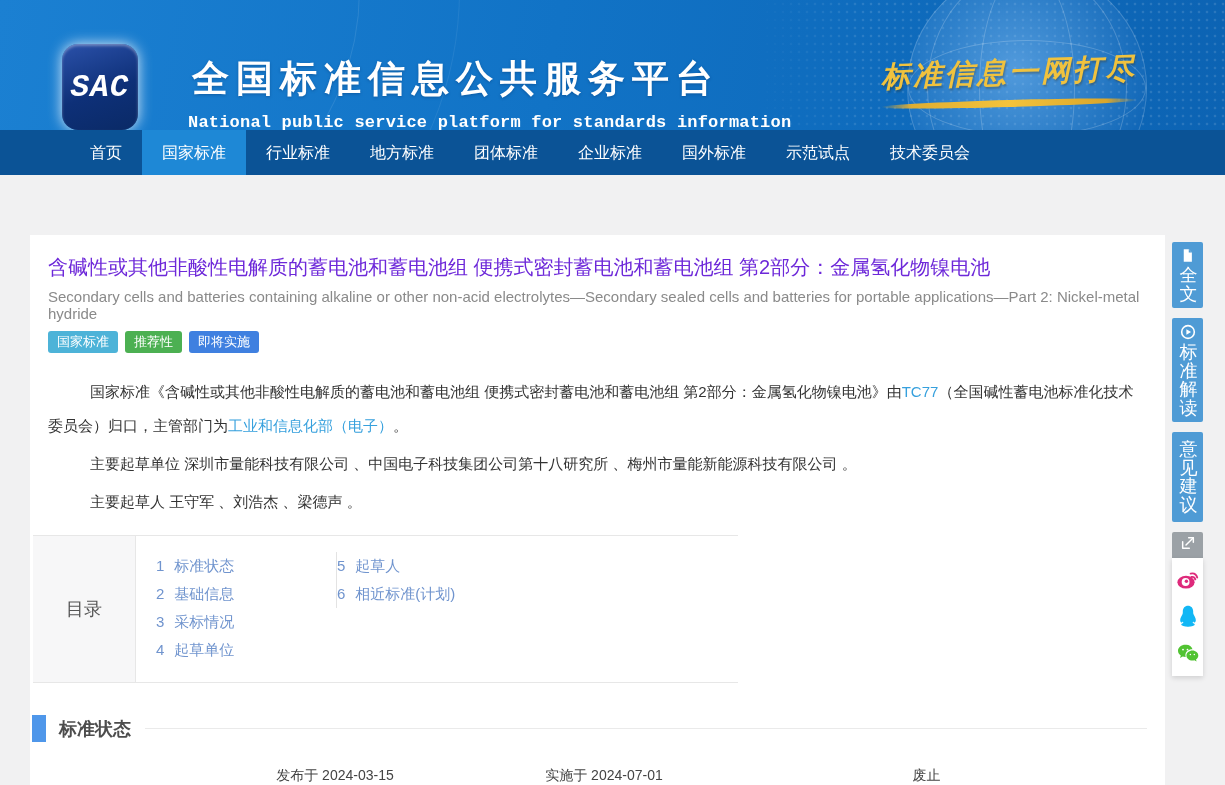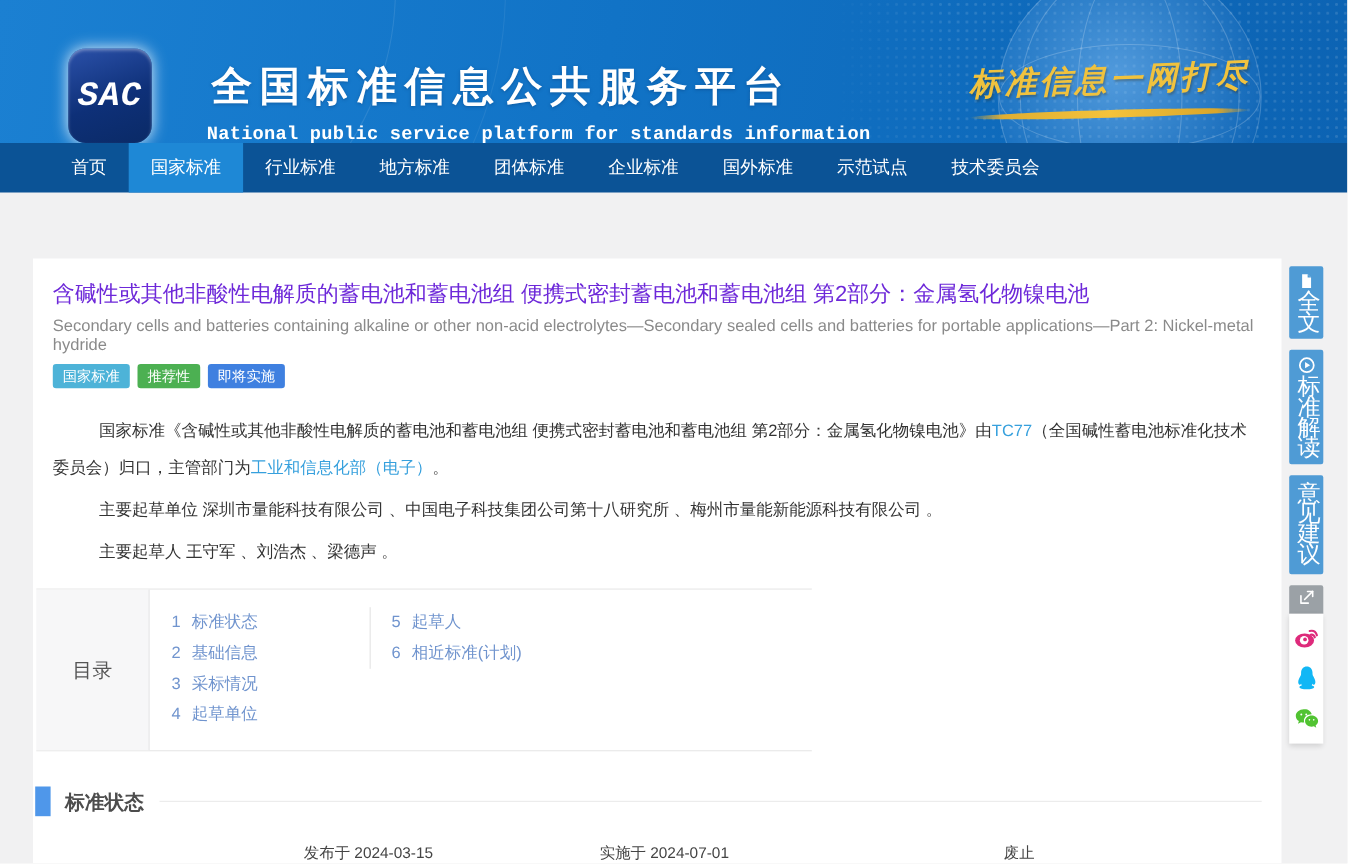--- a/index.html
+++ b/index.html
@@ -64,21 +64,21 @@
     transform:rotate(-2deg); text-shadow:1px 2px 2px rgba(60,40,0,.30); white-space:nowrap;
   }
   .slogan-line {
     height:7px; margin-top:7px;
     background:linear-gradient(90deg,transparent,#dfae32 12%,#f5c33b 50%,#d9a62b 88%,transparent);
     border-radius:50%; transform:rotate(-1.6deg);
   }
 
   
   .main-nav {
-    display:flex; height:45px; background:#0b5396; padding-left:45px;
+    display:flex; height:45px; background:#0b5396; padding-left:70px;
   }
   .nav-item {
     color:#fff; font-size:16px; line-height:45px; padding:0 20px;
     cursor:pointer; white-space:nowrap;
   }
   .nav-item.active { background:#1e88d6; }
 
   
   .card {
     position:absolute; left:30px; top:235px; width:1135px; height:550px;
@@ -101,21 +101,21 @@
     margin:16px 0 0 -15px; width:705px; min-height:148px; display:flex;
     border-top:1px solid #e7e7e7; border-bottom:1px solid #e7e7e7;
   }
   .toc-label-cell {
     width:103px; background:#f7f7f8; border-right:1px solid #e7e7e7;
     display:flex; align-items:center; justify-content:center;
     font-size:18px; color:#555;
   }
   .toc-content { flex:1; display:flex; padding-top:16px; }
   .toc-col1 { width:200px; padding-left:20px; }
-  .toc-col2 { border-left:1px solid #e3e3e3; padding-left:19px; align-self:flex-start; }
+  .toc-col2 { border-left:1px solid #e3e3e3; align-self:flex-start; }
   .toc-item { font-size:15px; color:#7094ce; line-height:28px; cursor:pointer; white-space:nowrap; }
   .toc-item .num { margin-right:10px; }
 
   
   .status-header { display:flex; align-items:center; margin:32px 0 0 -16px; }
   .status-accent { width:14px; height:27px; background:#4f97ea; }
   .status-title { margin-left:13px; font-size:18px; font-weight:bold; color:#4d4d4d; white-space:nowrap; }
   .status-line { flex:1; height:1px; background:#eaeaea; margin-left:14px; }
 
   .timeline { position:relative; margin:14px 0 0 10px; width:1079px; height:60px; }
@@ -127,21 +127,21 @@
 
   
   .side-tools { position:absolute; left:1172px; top:242px; width:31px; }
   .tool-btn {
     width:31px; background:#4f9bd5; border-radius:2px; color:#fff;
     display:flex; flex-direction:column; align-items:center;
     padding:6px 0 5px; margin-bottom:10px; cursor:pointer;
   }
   .tool-btn svg { display:block; margin-bottom:3px; }
   .vtext {
-    width:16px; font-size:21px; line-height:18.5px; text-align:center;
+    width:16px; font-size:18px; line-height:18.5px; text-align:center;
     word-break:break-all; white-space:normal;
   }
   .share-group { margin-top:9px; }
   .share-btn {
     width:31px; height:26px; background:#9ba1a6; border-radius:2px 2px 0 0;
     display:flex; align-items:center; justify-content:center; cursor:pointer;
   }
   .social-panel {
     width:31px; background:#fff; box-shadow:0 2px 5px rgba(0,0,0,.14);
     display:flex; flex-direction:column; align-items:center;

